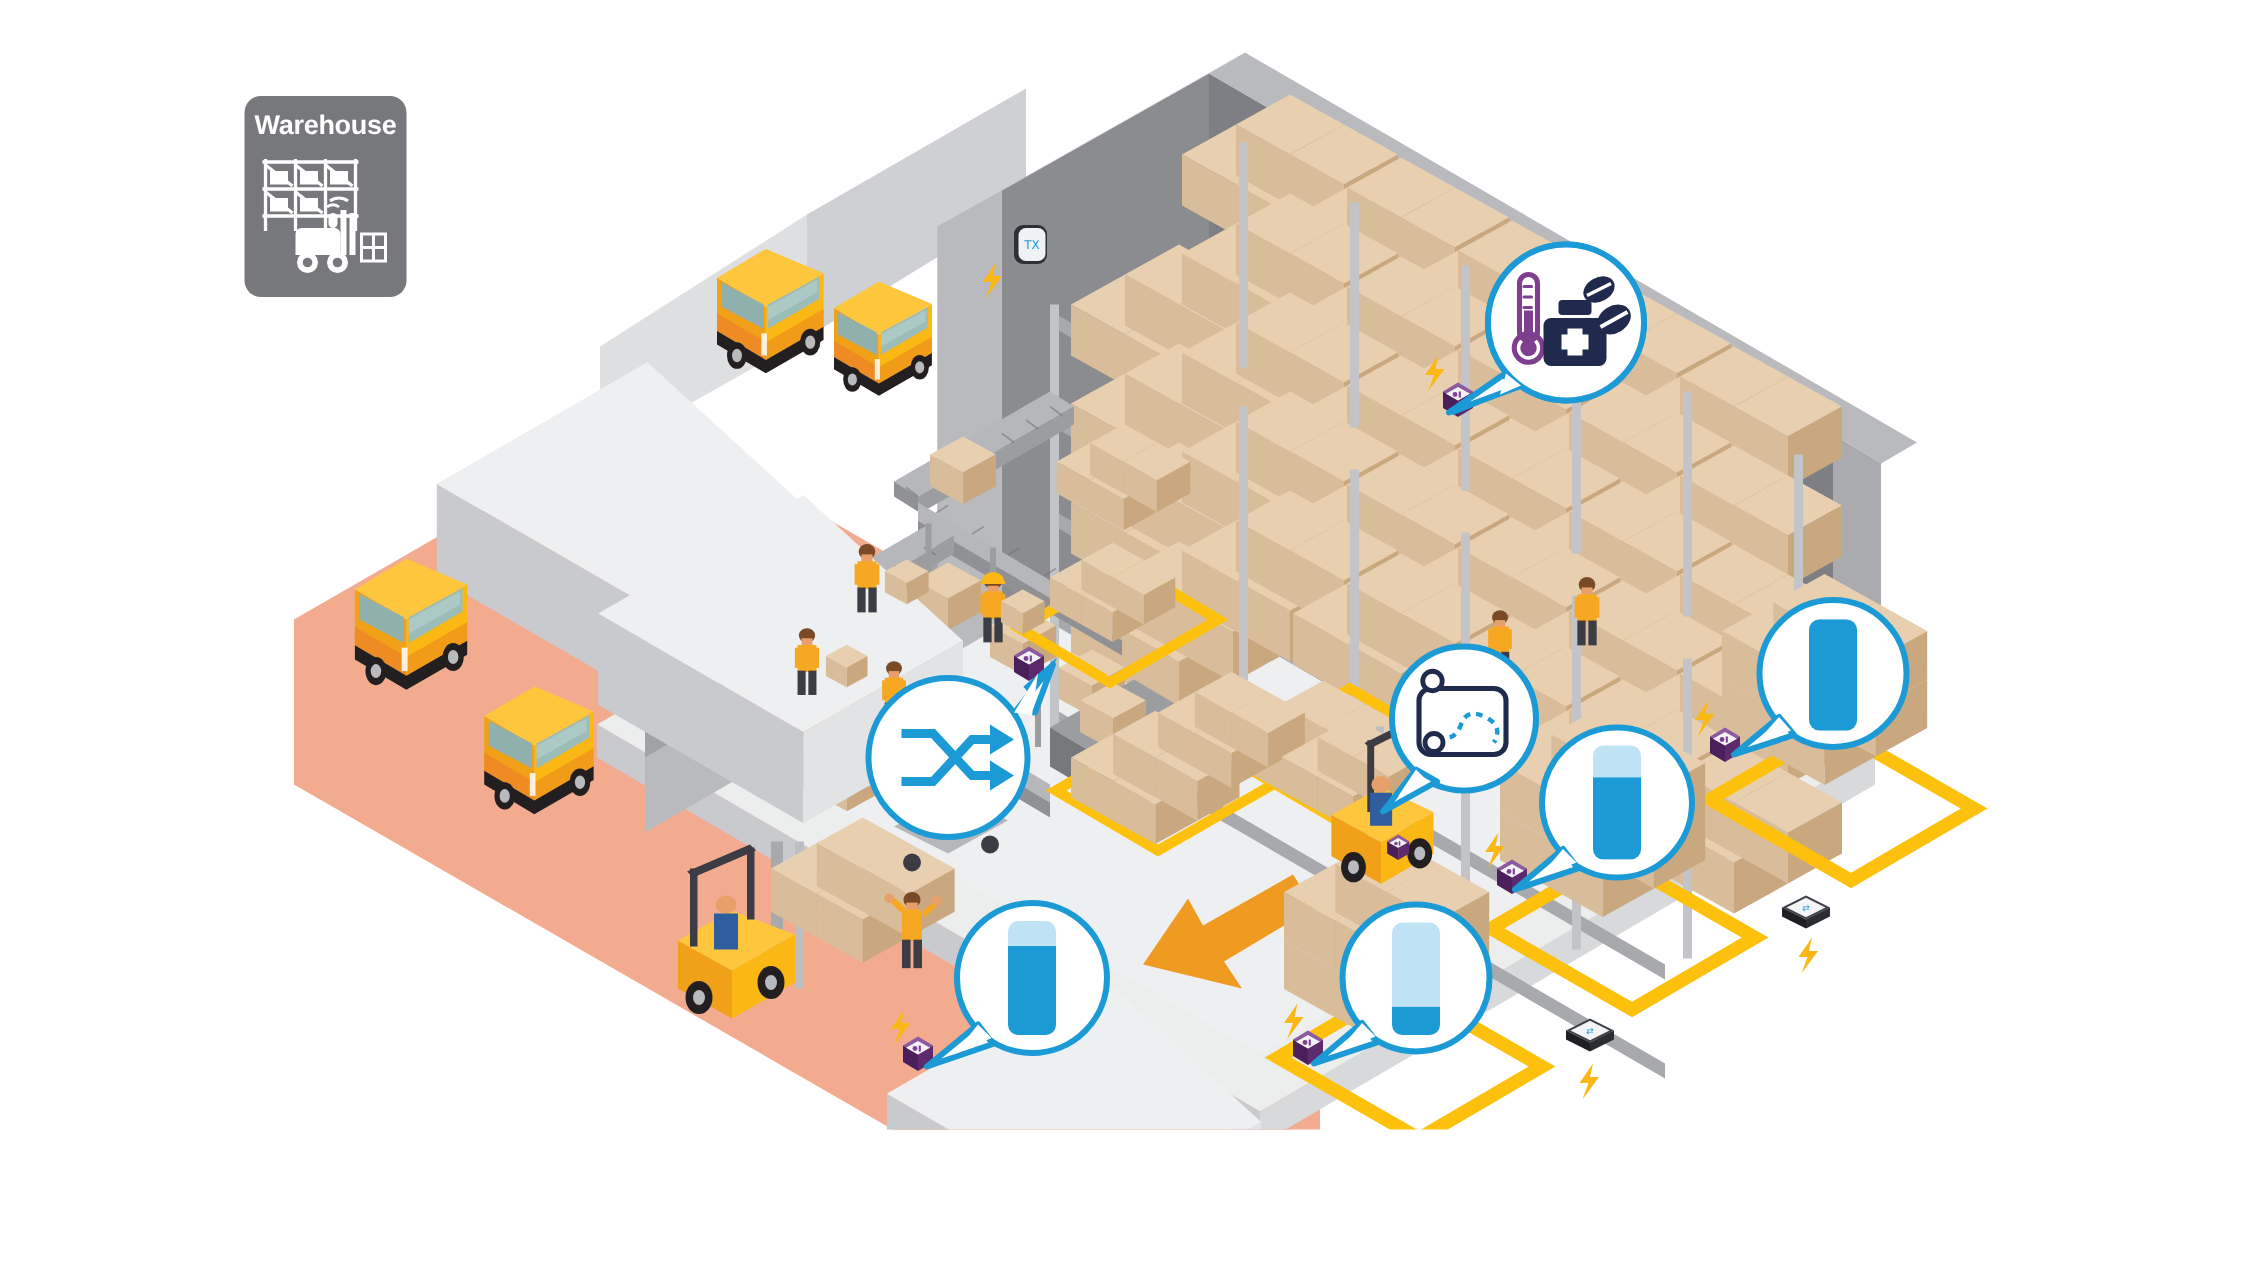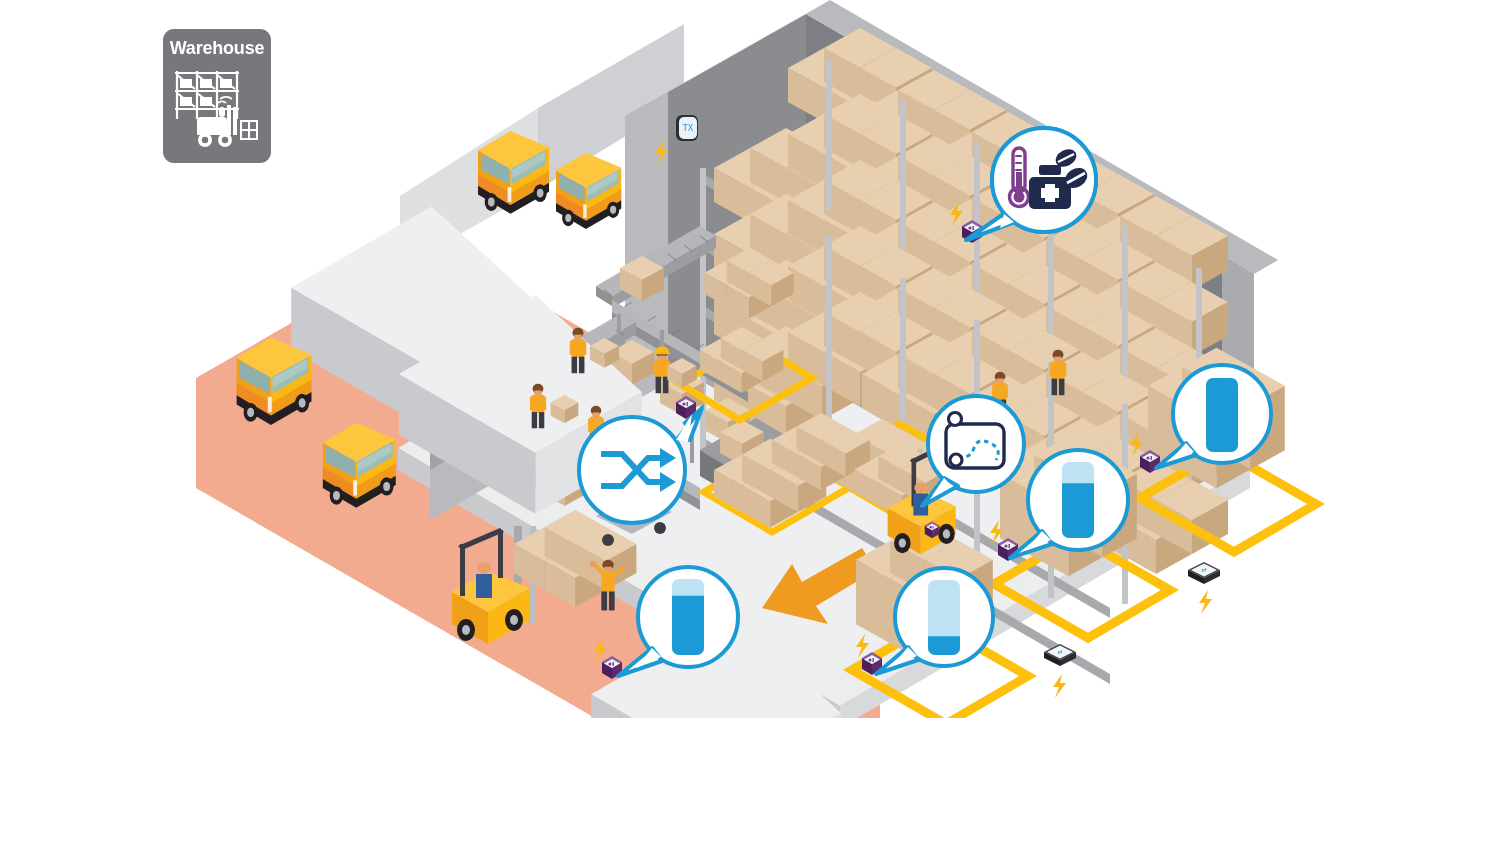--- a/index.html
+++ b/index.html
@@ -1,21 +1,21 @@
 <!DOCTYPE html>
 <html><head>
 <meta charset="utf-8">
 <title>Warehouse IoT Isometric Illustration</title>
 <style>
   html,body{margin:0;padding:0;background:#ffffff;}
   body{
     font-family:"Liberation Sans", sans-serif;
     width:1500px;height:847px;overflow:hidden;position:relative;
   }
-  #stage{position:relative;width:1500px;height:718px;background:#ffffff;overflow:hidden;}
+  #stage{position:relative;width:1500px;height:718px;background:#ffffff;overflow:hidden;margin-top:35px;}
   #scene-svg{position:absolute;left:0;top:0;width:1500px;height:847px;display:block;}
 
   
   #legend-badge{
     position:absolute;left:163px;top:29px;width:108px;height:134px;
     background:#76787b;border-radius:11px;
     display:flex;flex-direction:column;align-items:center;
     padding-top:10px;box-sizing:border-box;
   }
   #legend-badge .badge-title{

